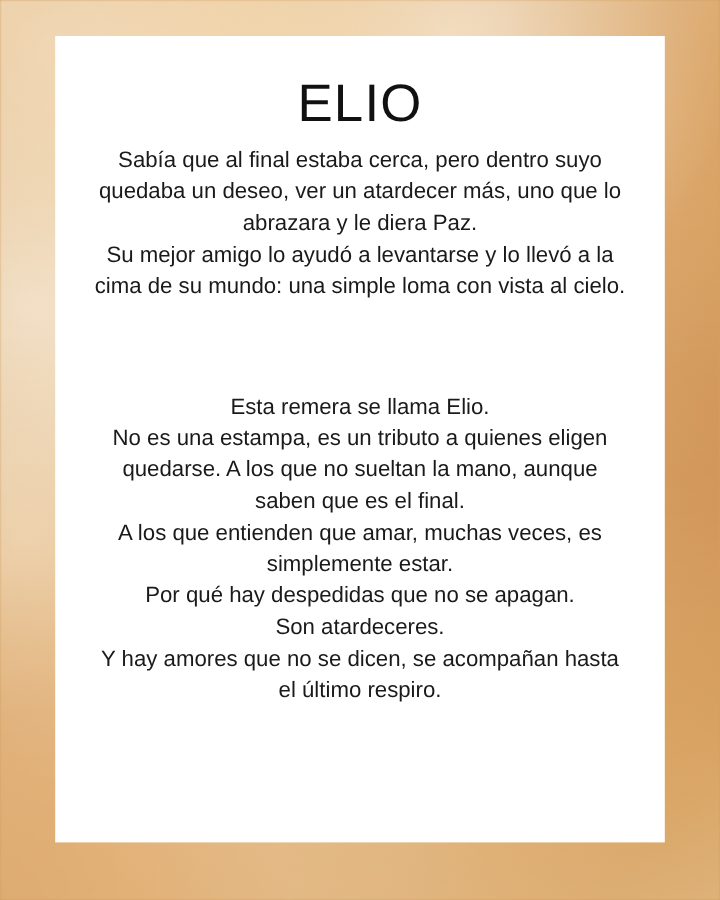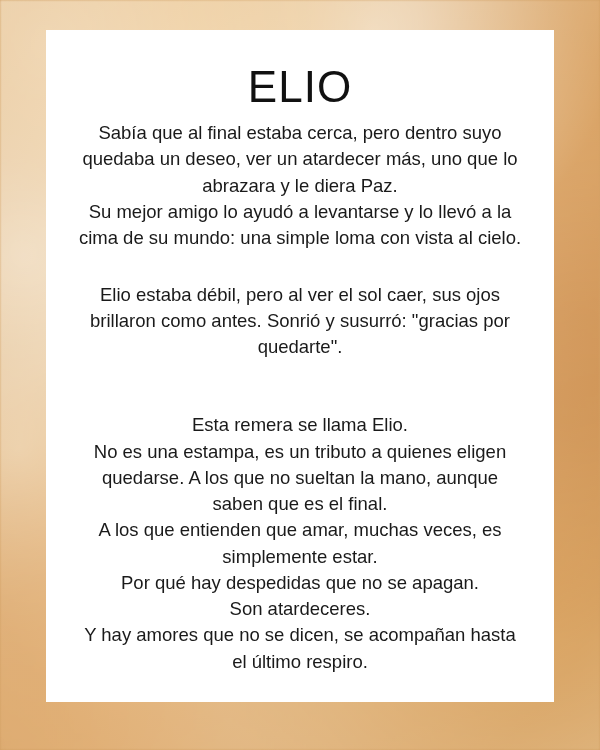--- a/index.html
+++ b/index.html
@@ -92,21 +92,20 @@
 <div id="page">
   <div id="bg"></div>
   <div id="bg-strands"></div>
   <div id="bg-vignette"></div>
 
   <div id="card">
     <h1 id="title">ELIO</h1>
     <p class="para">Sabía que al final estaba cerca, pero dentro suyo quedaba un deseo, ver un atardecer más, uno que lo abrazara y le diera Paz.
 Su mejor amigo lo ayudó a levantarse y lo llevó a la cima de su mundo: una simple loma con vista al cielo.</p>
     <div class="gap"></div>
-    <p class="para">Elio estaba débil, pero al ver el sol caer, sus ojos brillaron como antes. Sonrió y susurró: "gracias por quedarte".</p>
     <div class="gap"></div>
     <div class="gap"></div>
     <p class="para">Esta remera se llama Elio.
 No es una estampa, es un tributo a quienes eligen quedarse. A los que  no sueltan la mano, aunque saben que es el final.
 A los que entienden que amar, muchas veces, es simplemente estar.
 Por qué hay despedidas que no se apagan.
 Son atardeceres.
 Y hay amores que no se dicen, se acompañan hasta el último respiro.</p>
   </div>
 </div>

